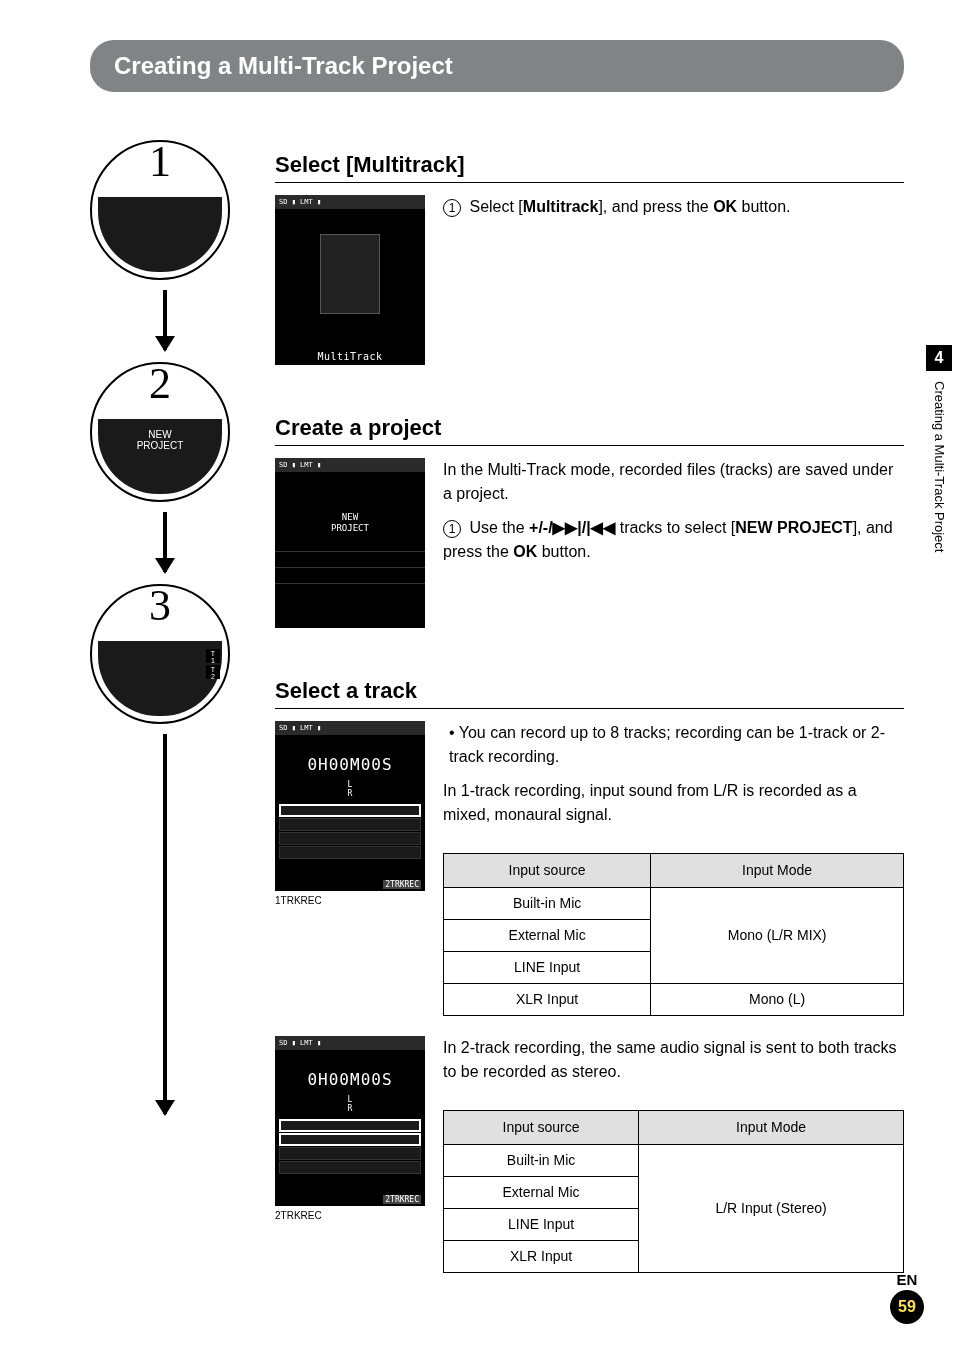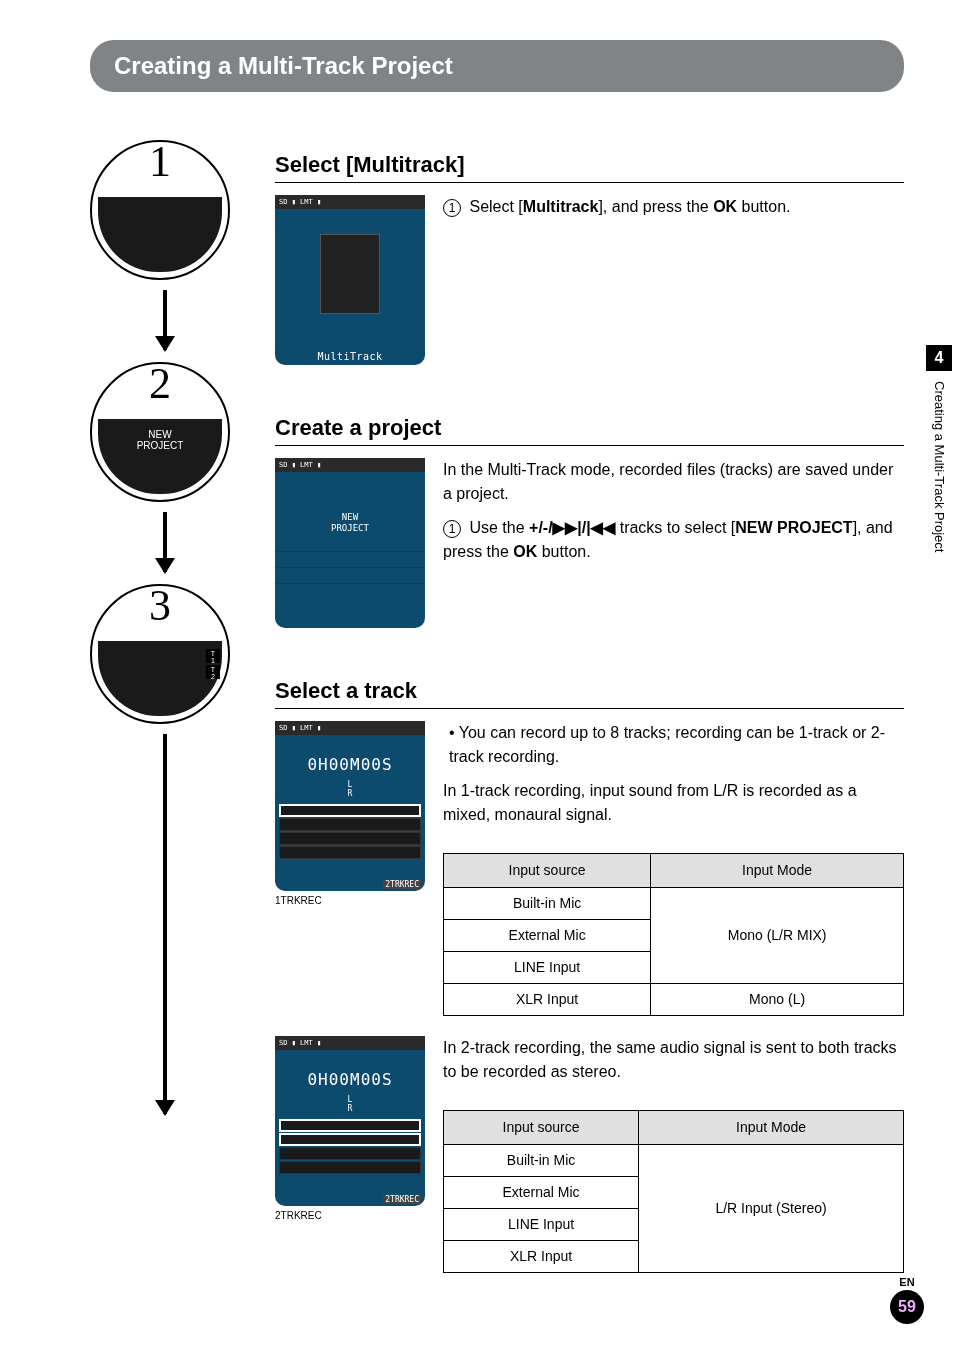--- a/index.html
+++ b/index.html
@@ -87,27 +87,26 @@
       margin-top: 31px;
     }
     .sec-row {
       display: flex;
       gap: 18px;
       align-items: flex-start;
     }
     .screen {
       width: 150px;
       height: 170px;
-      background: #0c4a6e;
+      background: #000000;
       flex-shrink: 0;
       position: relative;
       color: #fff;
       font-family: monospace;
       font-size: 9px;
-      border-radius: 10px;
     }
     .screen .statusbar {
       height: 14px;
       background: #2a2a2a;
       display: flex;
       align-items: center;
       padding: 0 4px;
       font-size: 7px;
       gap: 2px;
     }
@@ -200,24 +199,24 @@
       writing-mode: vertical-rl;
       font-size: 13px;
       margin: 0 auto;
     }
     .page-foot {
       position: absolute;
       right: 30px;
       bottom: 30px;
       text-align: center;
     }
-    .page-foot .lang { font-weight: 700; font-size: 11px; margin-top: 41px; }
+    .page-foot .lang { font-weight: 700; font-size: 15px; margin-top: 41px; }
     .page-foot .pnum {
       background: #000;
-      color: #f0abfc;
+      color: #fde047;
       width: 34px;
       height: 34px;
       border-radius: 50%;
       line-height: 34px;
       font-weight: 700;
       font-size: 16px;
       margin: 2px auto 0;
     }
     .dev-np { color:#fff; font-size:10px; text-align:center; position:absolute; top:10px; left:0; right:0; line-height:1.1;}
     .dev-tracks { position:absolute; right:2px; top:8px; display:flex; flex-direction:column; gap:2px;}

